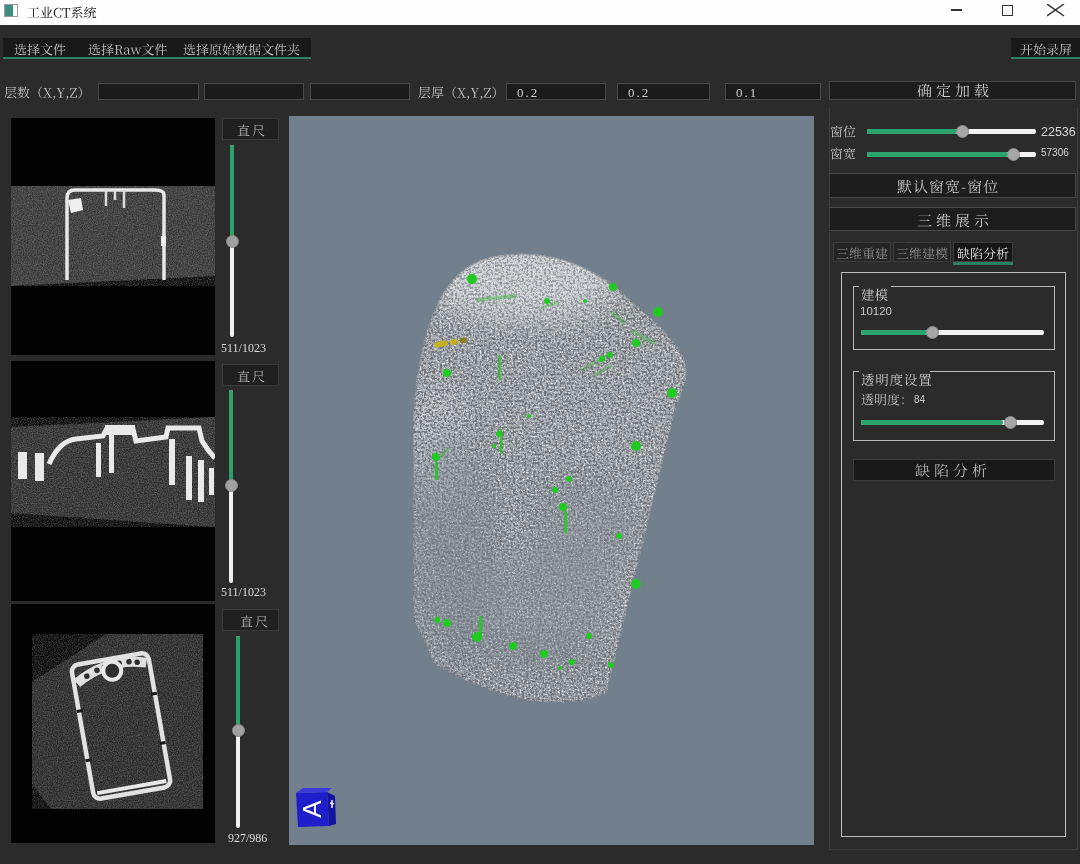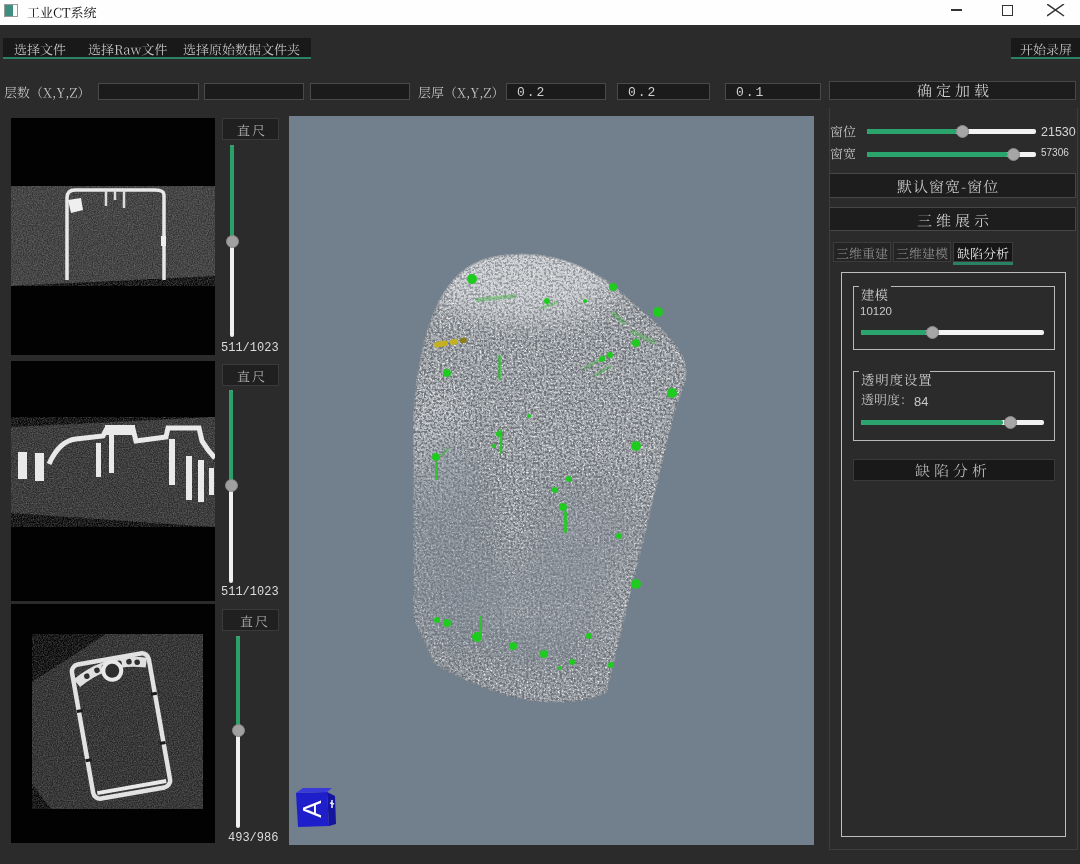--- a/index.html
+++ b/index.html
@@ -1,16 +1,16 @@
 <!DOCTYPE html>
 <html><head><meta charset="utf-8"><style>
 *{margin:0;padding:0;box-sizing:border-box}
 html,body{width:1080px;height:864px;overflow:hidden;background:#2b2b2b;font-family:"Liberation Sans",sans-serif}
 .abs{position:absolute}
-.num{font-family:Liberation Mono, monospace}
+.num{font-family:Liberation Serif, serif}
 </style></head><body>
 <svg style="position:absolute;width:0;height:0">
     <defs>
       <path id="u5DE5" d="M42 -34 51 -5H935C949 -5 959 -10 962 -21C925 -54 866 -100 866 -100L814 -34H532V-660H867C882 -660 892 -665 895 -676C858 -709 799 -755 799 -755L746 -690H110L119 -660H464V-34Z"></path>
       <path id="u4E1A" d="M122 -614 105 -608C169 -492 246 -315 250 -184C326 -110 376 -336 122 -614ZM878 -76 829 -10H656V-169C746 -291 840 -452 891 -558C910 -552 925 -557 932 -568L833 -623C791 -503 721 -343 656 -215V-786C679 -788 686 -797 688 -811L592 -821V-10H421V-786C443 -788 451 -797 453 -811L356 -822V-10H46L55 19H946C959 19 969 14 972 3C937 -30 878 -76 878 -76Z"></path>
       <path id="u0043" d="M422 16C503 16 571 0 638 -40L640 -199H595L565 -49C523 -27 479 -18 431 -18C270 -18 151 -140 151 -364C151 -585 270 -709 435 -709C481 -709 519 -701 557 -681L587 -529H632L629 -689C565 -727 504 -745 422 -745C213 -745 56 -597 56 -362C56 -127 207 16 422 16Z"></path>
       <path id="u0054" d="M22 -538H65L94 -693H284C286 -593 286 -492 286 -391V-337C286 -236 286 -137 284 -39L170 -30V0H490V-30L375 -39C374 -138 374 -237 374 -337V-391C374 -493 374 -594 375 -693H566L595 -538H638L629 -728H30Z"></path>
       <path id="u7CFB" d="M376 -176 288 -224C241 -142 142 -30 49 40L59 53C171 -4 279 -95 339 -167C361 -162 369 -166 376 -176ZM631 -215 621 -205C706 -148 820 -48 855 31C939 78 965 -103 631 -215ZM651 -456 641 -445C683 -421 731 -387 772 -348C541 -335 326 -322 199 -318C400 -395 632 -514 749 -594C770 -585 787 -591 793 -598L716 -664C678 -630 620 -588 554 -544C430 -538 313 -531 235 -529C332 -574 438 -637 499 -685C520 -679 535 -686 540 -695L484 -728C608 -740 723 -755 817 -770C842 -758 861 -759 871 -767L797 -841C631 -796 320 -743 73 -721L76 -702C193 -705 317 -713 436 -724C377 -665 270 -578 184 -540C175 -537 158 -534 158 -534L200 -452C207 -455 213 -461 218 -472C327 -486 429 -502 508 -515C394 -444 261 -373 152 -331C139 -327 115 -325 115 -325L157 -241C165 -244 172 -251 178 -262L465 -291V-14C465 -1 460 4 443 4C423 4 326 -3 326 -3V12C371 18 395 26 409 36C421 47 427 62 429 81C518 73 532 38 532 -12V-298C632 -309 720 -319 793 -328C823 -298 847 -266 860 -237C942 -196 962 -375 651 -456Z"></path>
       <path id="u7EDF" d="M47 -73 90 15C99 11 107 2 111 -10C236 -65 330 -114 397 -152L393 -166C256 -123 112 -86 47 -73ZM573 -844 562 -836C593 -803 633 -746 647 -703C709 -661 760 -782 573 -844ZM314 -788 219 -831C192 -755 122 -610 64 -550C59 -545 40 -541 40 -541L74 -452C81 -455 89 -460 94 -470C145 -481 194 -495 233 -506C183 -427 123 -345 73 -298C65 -293 44 -289 44 -289L85 -201C93 -204 100 -211 106 -222C222 -255 329 -291 388 -311L386 -326C284 -312 183 -298 115 -291C209 -378 313 -504 367 -591C387 -587 401 -595 406 -604L315 -655C301 -622 278 -581 252 -537C194 -535 137 -534 95 -534C162 -602 236 -701 277 -773C297 -771 309 -779 314 -788ZM887 -740 841 -682H368L376 -652H601C563 -594 471 -484 396 -440C388 -436 371 -433 371 -433L414 -346C421 -349 428 -356 433 -368L514 -378V-306C514 -179 472 -32 277 69L286 83C543 -10 582 -172 583 -307V-388L706 -408V-12C706 33 717 50 779 50H842C949 50 975 37 975 9C975 -4 969 -11 950 -19L947 -141H934C925 -92 914 -36 908 -22C903 -15 900 -13 893 -12C885 -12 867 -11 844 -11H794C773 -11 770 -16 770 -30V-402V-419L838 -431C852 -405 863 -380 869 -357C942 -305 991 -467 740 -582L728 -574C761 -542 798 -497 826 -452C679 -442 538 -435 447 -433C524 -480 607 -546 657 -597C678 -594 690 -602 694 -611L604 -652H946C960 -652 969 -657 972 -668C939 -699 887 -740 887 -740Z"></path>
       <path id="u9009" d="M96 -821 84 -814C127 -759 182 -672 197 -607C268 -554 320 -703 96 -821ZM849 -508 803 -449H648V-626H873C887 -626 896 -631 899 -642C866 -673 814 -714 814 -714L768 -655H648V-792C672 -796 683 -806 684 -820L584 -831V-655H457C471 -686 484 -720 495 -754C517 -754 528 -764 532 -774L432 -801C411 -684 371 -569 324 -493L340 -484C378 -520 413 -569 442 -626H584V-449H318L326 -419H482C476 -270 443 -171 314 -87L320 -72C480 -142 536 -246 550 -419H666V-149C666 -106 677 -90 737 -90H802C908 -90 932 -103 932 -130C932 -143 929 -150 910 -157L907 -289H893C883 -233 873 -176 867 -161C863 -153 860 -151 852 -151C845 -150 827 -150 803 -150H752C730 -150 728 -153 728 -164V-419H909C923 -419 932 -424 935 -435C902 -466 849 -508 849 -508ZM174 -114C135 -85 78 -35 37 -7L95 67C102 60 104 52 100 44C130 -1 181 -65 202 -95C212 -107 221 -109 235 -96C327 15 424 48 613 48C722 48 815 48 908 48C911 20 928 -1 958 -7V-20C841 -15 747 -14 634 -14C449 -14 338 -32 248 -122C243 -127 238 -131 234 -132V-456C261 -461 275 -468 282 -475L197 -546L159 -495H38L44 -466H174Z"></path>
@@ -167,21 +167,21 @@
   </svg>
 <div class="abs" style="left:829px;top:81px;width:247px;height:19px;background:#1d1d1d;border:1px solid #474747"></div>
 <div class="abs" style="left:829px;top:173px;width:247px;height:25px;background:#1d1d1d;border:1px solid #474747"></div>
 <div class="abs" style="left:829px;top:207px;width:247px;height:24px;background:#1d1d1d;border:1px solid #474747"></div>
 <div class="abs" style="left:867px;top:128.5px;width:169px;height:5px;background:#f2f2f2;border-radius:2px"></div>
 <div class="abs" style="left:867px;top:128.5px;width:90px;height:5px;background:#2ba36c;border-radius:2px"></div>
 <div class="abs" style="left:955.5px;top:124.5px;width:13.0px;height:13.0px;border-radius:50%;background:#a6a6a6;border:1px solid #8a8a8a"></div>
 <div class="abs" style="left:867px;top:151.5px;width:169px;height:5px;background:#f2f2f2;border-radius:2px"></div>
 <div class="abs" style="left:867px;top:151.5px;width:141px;height:5px;background:#2ba36c;border-radius:2px"></div>
 <div class="abs" style="left:1006.5px;top:147.5px;width:13.0px;height:13.0px;border-radius:50%;background:#a6a6a6;border:1px solid #8a8a8a"></div>
-<div class="abs" style="left:1041px;top:125px;font-size:12.5px;color:#d6d6d6">21530</div>
+<div class="abs" style="left:1041px;top:125px;font-size:12.5px;color:#d6d6d6">22536</div>
 <div class="abs" style="left:1041px;top:147px;font-size:10px;color:#d6d6d6">57306</div>
 <div class="abs" style="left:833px;top:242px;width:58px;height:20px;background:#242424;border:1px solid #3c3c3c"></div>
 <div class="abs" style="left:893px;top:242px;width:58px;height:20px;background:#242424;border:1px solid #3c3c3c"></div>
 <div class="abs" style="left:953px;top:242px;width:60px;height:20px;background:#161616;border:1px solid #3c3c3c"></div>
 <div class="abs" style="left:953px;top:262px;width:60px;height:2.5px;background:#2b8166"></div>
 <svg style="position:absolute;left:836px;top:247.1px;overflow:visible" width="52" height="16">
     <g fill="#8f8f8f" transform="translate(0,11.44) scale(0.01300)">
       <use href="#u4E09" x="0"></use>
       <use href="#u7EF4" x="1000"></use>
       <use href="#u91CD" x="2000"></use>
@@ -273,21 +273,21 @@
     </g>
   </svg>
 <svg style="position:absolute;left:861px;top:392.6px;overflow:visible" width="52" height="16">
     <g fill="#c8c8c8" transform="translate(0,11.44) scale(0.01300)">
       <use href="#u900F" x="0"></use>
       <use href="#u660E" x="1000"></use>
       <use href="#u5EA6" x="2000"></use>
       <use href="#uFF1A" x="3000"></use>
     </g>
   </svg>
-<div class="abs" style="left:914px;top:394px;font-size:13px;color:#c8c8c8">84</div>
+<div class="abs" style="left:914px;top:394px;font-size:10px;color:#c8c8c8">84</div>
 <svg style="position:absolute;left:915px;top:462.8px;overflow:visible" width="76" height="19">
     <g fill="#b8b8b8" transform="translate(0,13.20) scale(0.01500)">
       <use href="#u7F3A" x="0"></use>
       <use href="#u9677" x="1267"></use>
       <use href="#u5206" x="2533"></use>
       <use href="#u6790" x="3800"></use>
     </g>
   </svg>
 <svg class="abs" style="left:11px;top:118px" width="204" height="237">
 <defs>
@@ -383,21 +383,21 @@
 <div class="abs" style="left:230.0px;top:145px;width:4px;height:96px;background:#2aa169;border-radius:2px"></div>
 <div class="abs" style="left:225.5px;top:234.5px;width:13.0px;height:13.0px;border-radius:50%;background:#a0a0a0;border:1px solid #888"></div>
 <div class="abs" style="left:229.0px;top:390px;width:4px;height:193px;background:#f0f0f0;border-radius:2px"></div>
 <div class="abs" style="left:229.0px;top:390px;width:4px;height:95px;background:#2aa169;border-radius:2px"></div>
 <div class="abs" style="left:224.5px;top:478.5px;width:13.0px;height:13.0px;border-radius:50%;background:#a0a0a0;border:1px solid #888"></div>
 <div class="abs" style="left:236.0px;top:636px;width:4px;height:192px;background:#f0f0f0;border-radius:2px"></div>
 <div class="abs" style="left:236.0px;top:636px;width:4px;height:94px;background:#2aa169;border-radius:2px"></div>
 <div class="abs" style="left:231.5px;top:723.5px;width:13.0px;height:13.0px;border-radius:50%;background:#a0a0a0;border:1px solid #888"></div>
 <div class="abs num" style="left:221px;top:341px;font-size:12px;color:#dcdcdc">511/1023</div>
 <div class="abs num" style="left:221px;top:585px;font-size:12px;color:#dcdcdc">511/1023</div>
-<div class="abs num" style="left:228px;top:831px;font-size:12px;color:#dcdcdc">493/986</div>
+<div class="abs num" style="left:228px;top:831px;font-size:12px;color:#dcdcdc">927/986</div>
 <div class="abs" style="left:289px;top:116px;width:525px;height:729px;background:#72808e">
 <svg width="525" height="729" style="position:absolute">
 <defs>
 <filter color-interpolation-filters="sRGB" id="grW" x="0" y="0" width="100%" height="100%">
 <feTurbulence type="fractalNoise" baseFrequency="0.55" numOctaves="3" seed="11"></feTurbulence>
 <feColorMatrix type="matrix" values="0 0 0 0 0.97 0 0 0 0 0.97 0 0 0 0 0.98 3.2 0 0 0 -1.6"></feColorMatrix>
 </filter>
 <filter color-interpolation-filters="sRGB" id="grD" x="0" y="0" width="100%" height="100%">
 <feTurbulence type="fractalNoise" baseFrequency="0.45" numOctaves="3" seed="23"></feTurbulence>
 <feColorMatrix type="matrix" values="0 0 0 0 0.42 0 0 0 0 0.43 0 0 0 0 0.46 5.6 0 0 0 -2.62"></feColorMatrix>

